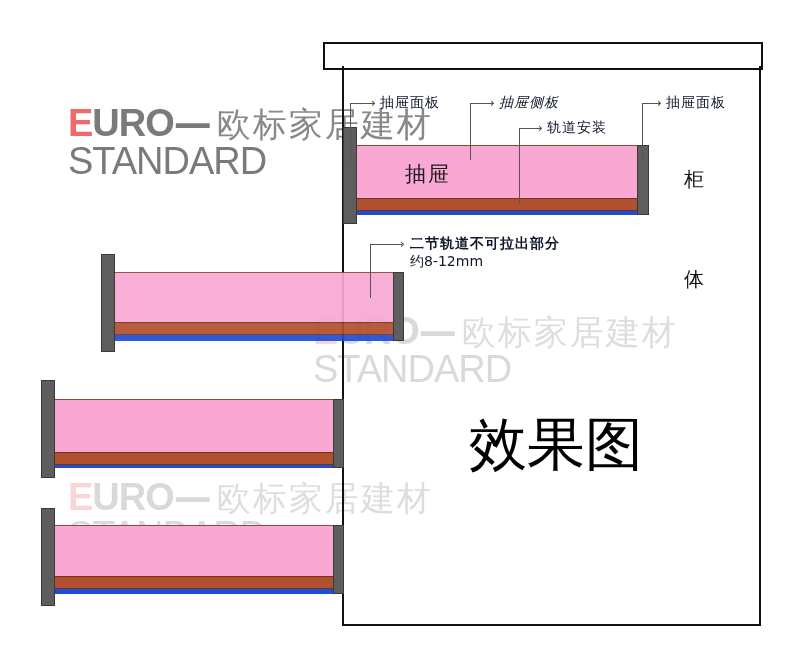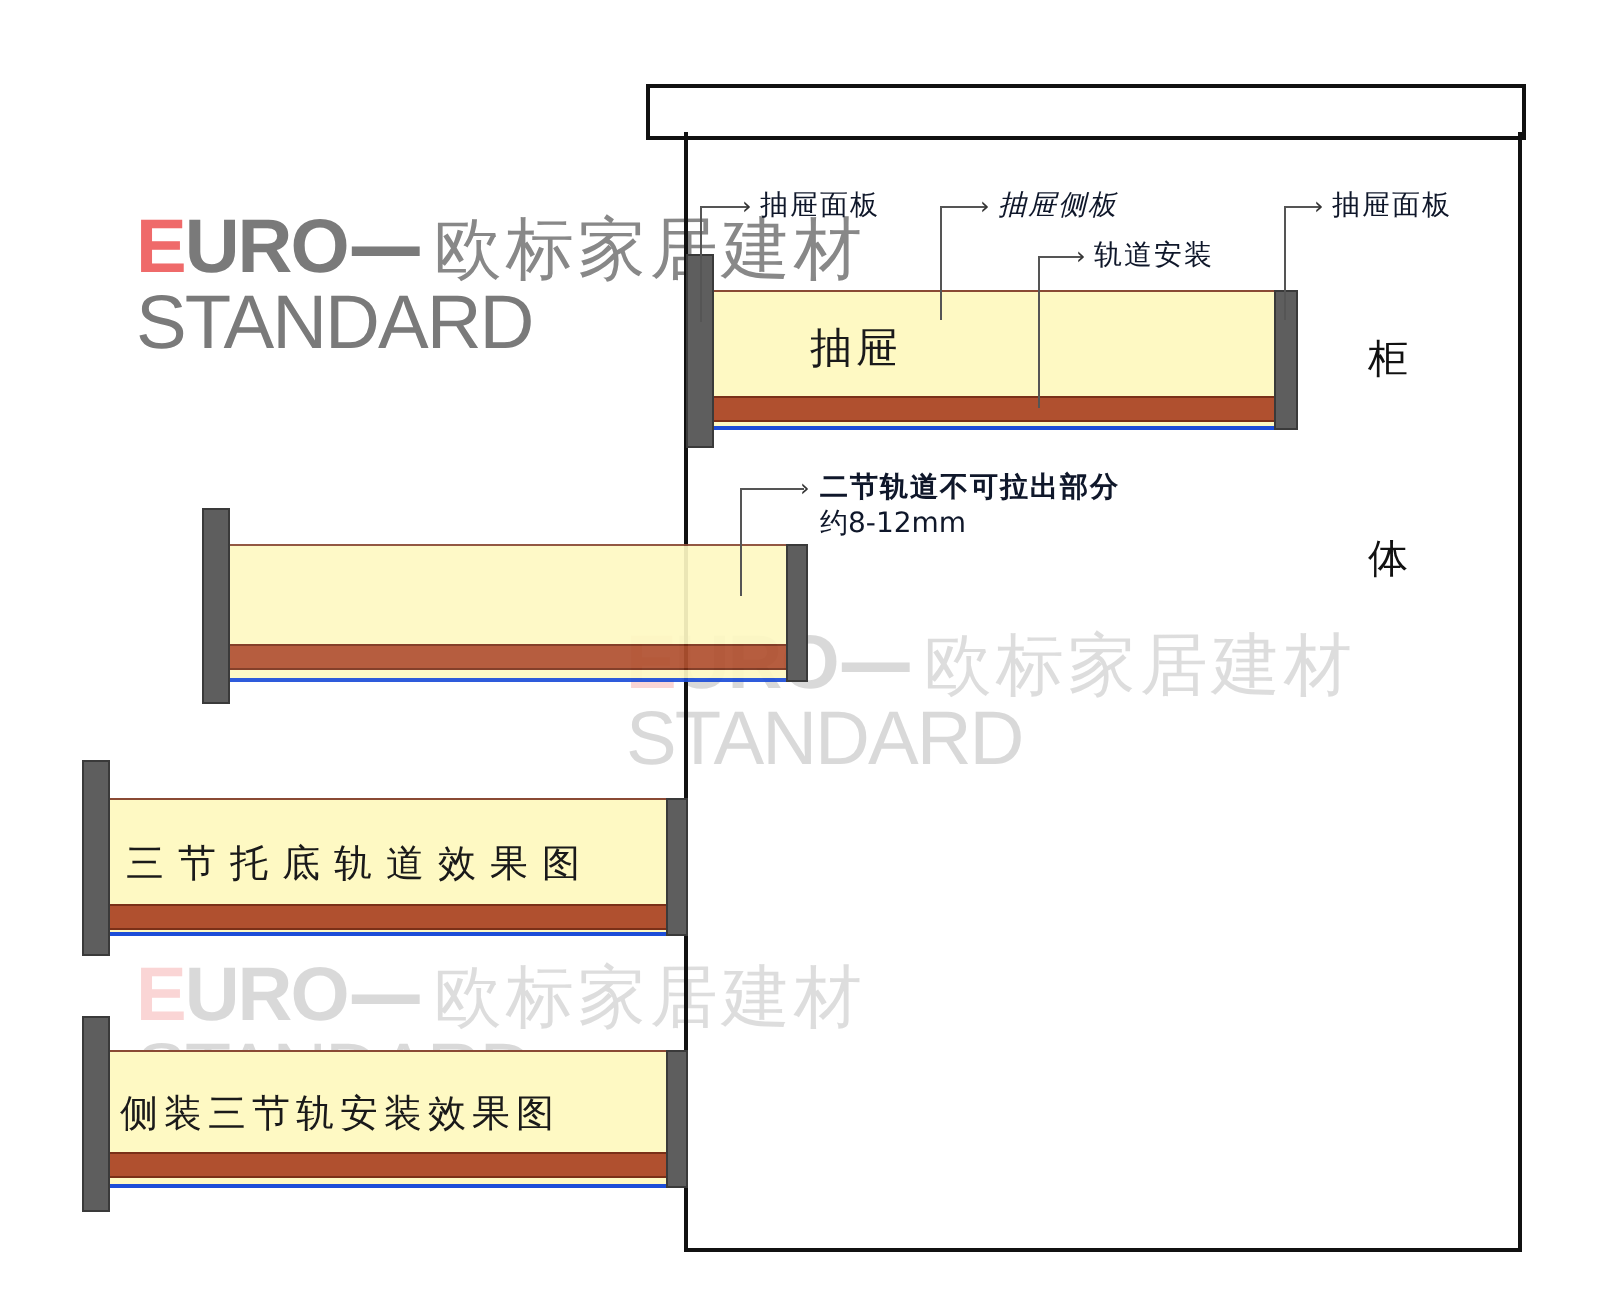--- a/index.html
+++ b/index.html
@@ -2,22 +2,22 @@
 <html><head>
 <meta charset="utf-8">
 <style>
   html, body { margin: 0; padding: 0; background: #ffffff; }
   body { width: 799px; height: 657px; position: relative; overflow: hidden;
          font-family: "DejaVu Sans", "Liberation Sans", sans-serif; }
   .line { position: absolute; background: #111; }
   .cab-top { position: absolute; left: 323px; top: 42px; width: 436px; height: 24px;
              border: 2px solid #111; background: #fff; }
   .panel { position: absolute; background: #5e5e5e; border: 1px solid #3a3a3a; box-sizing: border-box; }
-  .body { position: absolute; background: #fef9c3; border-top: 1px solid #8a4a34;
-          border-bottom: 2px solid #1d4ed8; box-sizing: border-box; }
+  .body { position: absolute; background: #f9a8d4; border-top: 1px solid #8a4a34;
+          border-bottom: 6px solid #1d4ed8; box-sizing: border-box; }
   .strip { position: absolute; left: 0; right: 0; background: #b0502f;
            border-top: 1px solid #7a3018; border-bottom: 1px solid #7a3018; }
   .drawer-label { position: absolute; color: #1a1a1a; white-space: nowrap; }
   .callout { position: absolute; font-size: 14px; color: #0f172a; white-space: nowrap; letter-spacing: 1px; }
   .leader { position: absolute; background: #555; }
   .arrow { position: absolute; font-size: 12px; color: #333; line-height: 1; }
   .wm { position: absolute; white-space: nowrap; }
   .wm-e { font-weight: bold; font-family: "Liberation Sans", sans-serif; }
   .wm-std { font-weight: normal; font-family: "Liberation Sans", sans-serif; }
   .big-title { position: absolute; color: #000; font-size: 58px; line-height: 72px;
@@ -90,26 +90,25 @@
 <div class="panel" style="left:393px; top:272px; width:11px; height:69px;"></div>
 
 <div class="leader" style="left:370px; top:244px; width:1px; height:54px;"></div>
 <div class="leader" style="left:370px; top:244px; width:32px; height:1px;"></div>
 <div class="arrow" style="left:400px; top:238px;">›</div>
 <div class="callout" style="left:410px; top:235px;font-weight:bold;">二节轨道不可拉出部分</div>
 <div class="callout" style="left:410px; top:253px; letter-spacing:0;">约8-12mm</div>
 
 <div class="body" style="left:55px; top:399px; width:279px; height:69px;">
   <div class="strip" style="top:52px; height:11px;"></div>
-  <div class="drawer-label" style="left:8px; top:19px; font-size:19px; letter-spacing:7px;">三节托底轨道效果图</div>
 </div>
 <div class="panel" style="left:41px; top:380px; width:14px; height:98px;"></div>
 <div class="panel" style="left:333px; top:399px; width:11px; height:69px;"></div>
 
 <div class="body" style="left:55px; top:525px; width:279px; height:69px;">
   <div class="strip" style="top:50px; height:11px;"></div>
-  <div class="drawer-label" style="left:5px; top:18px; font-size:19px; letter-spacing:3px;">侧装三节轨安装效果图</div>
 </div>
 <div class="panel" style="left:41px; top:508px; width:14px; height:98px;"></div>
 <div class="panel" style="left:333px; top:525px; width:11px; height:69px;"></div>
 
 <div class="big-title" style="left:376px; top:408px;">
+  <div>效果图</div>
 </div>
 
 </body></html>

